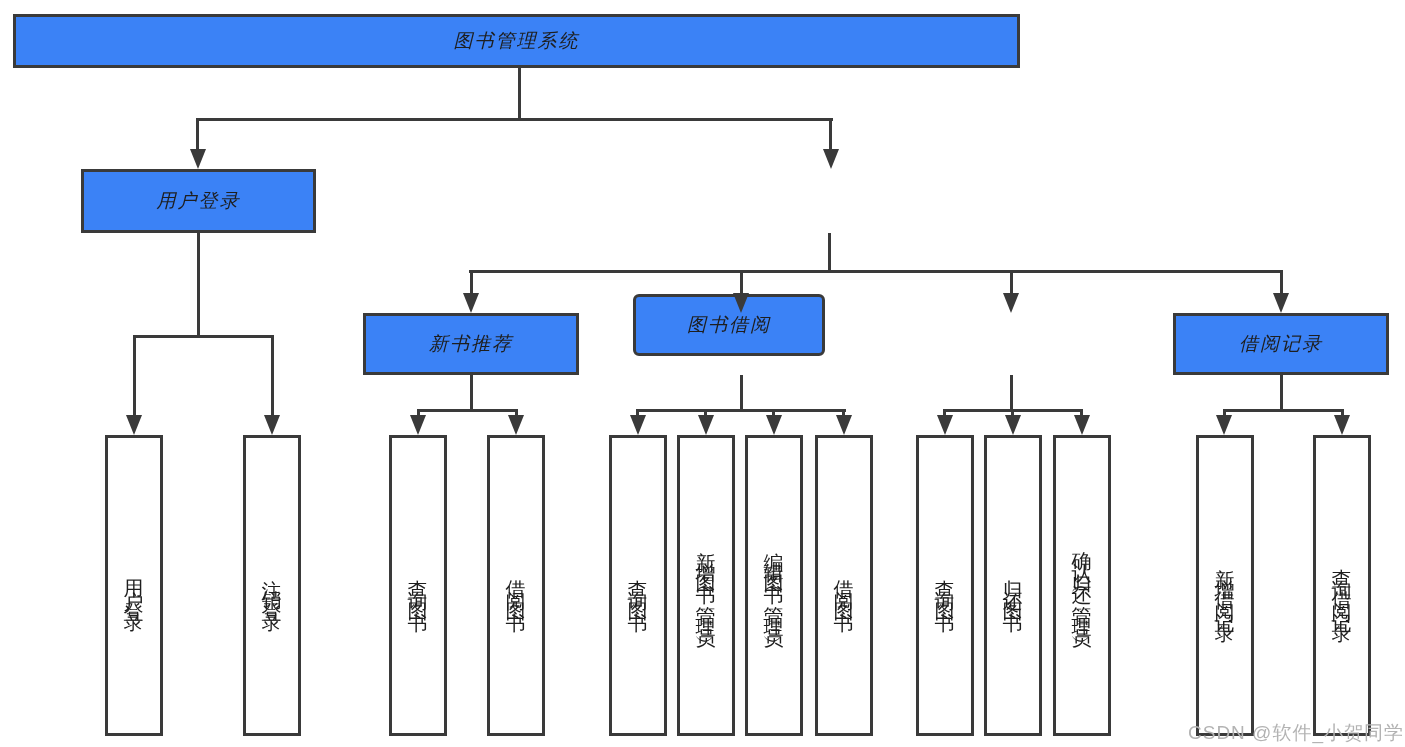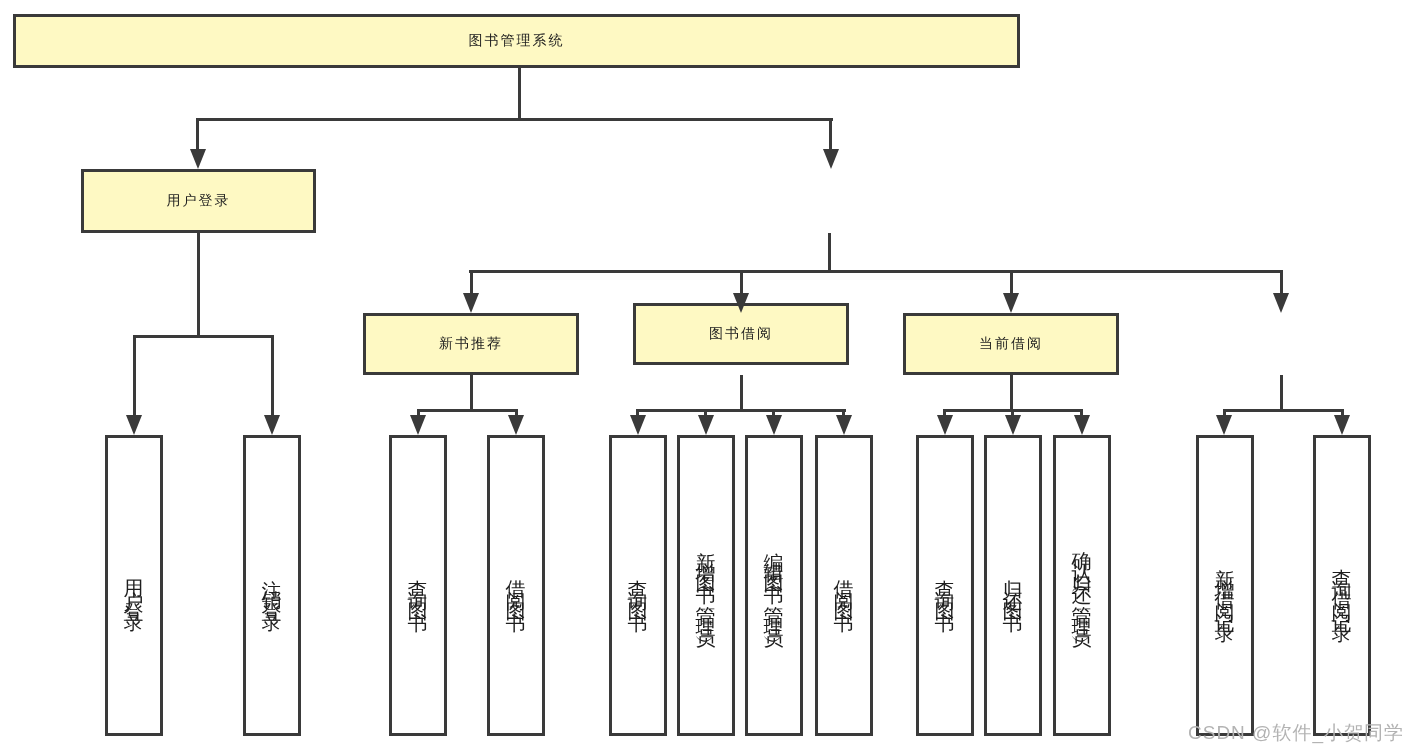--- a/index.html
+++ b/index.html
@@ -14,23 +14,23 @@
   .canvas{
     position:relative;
     width:1405px;height:747px;
     background:var(--bg);
     overflow:hidden;
   }
   
   .node{
     position:absolute;
     border:3px solid var(--line);
-    background:#fef9c3;
+    background:#3b82f6;
     display:flex;align-items:center;justify-content:center;
-    font-size:14px;letter-spacing:2px;color:var(--text);
+    font-size:19px;letter-spacing:2px;color:var(--text);font-style:italic;
   }
   
   .leaf{
     position:absolute;
     width:58px;height:301px;top:435px;
     border:3px solid var(--line);
     background:#fff;
     display:flex;align-items:center;justify-content:center;
   }
   .leaf span{
@@ -64,24 +64,24 @@
 
 <div class="canvas">
 
   <div class="node" style="left:13px;top:14px;width:1007px;height:54px;">图书管理系统</div>
 
   <div class="node" style="left:81px;top:169px;width:235px;height:64px;">用户登录</div>
 
 
   <div class="node" style="left:363px;top:313px;width:216px;height:62px;">新书推荐</div>
 
-  <div class="node" style="left:633px;top:303px;width:216px;height:62px;">图书借阅</div>
+  <div class="node" style="left:633px;top:294px;width:192px;height:62px;border-radius:6px;">图书借阅</div>
 
-  <div class="node" style="left:903px;top:313px;width:216px;height:62px;">当前借阅</div>
 
+  <div class="node" style="left:1173px;top:313px;width:216px;height:62px;">借阅记录</div>
 
   <div class="leaf" style="left:105px;">
     <span>用户登录</span>
   </div>
   <div class="leaf" style="left:243px;">
     <span>注销登录</span>
   </div>
 
   <div class="leaf" style="left:389px;">
     <span>查询图书</span>

